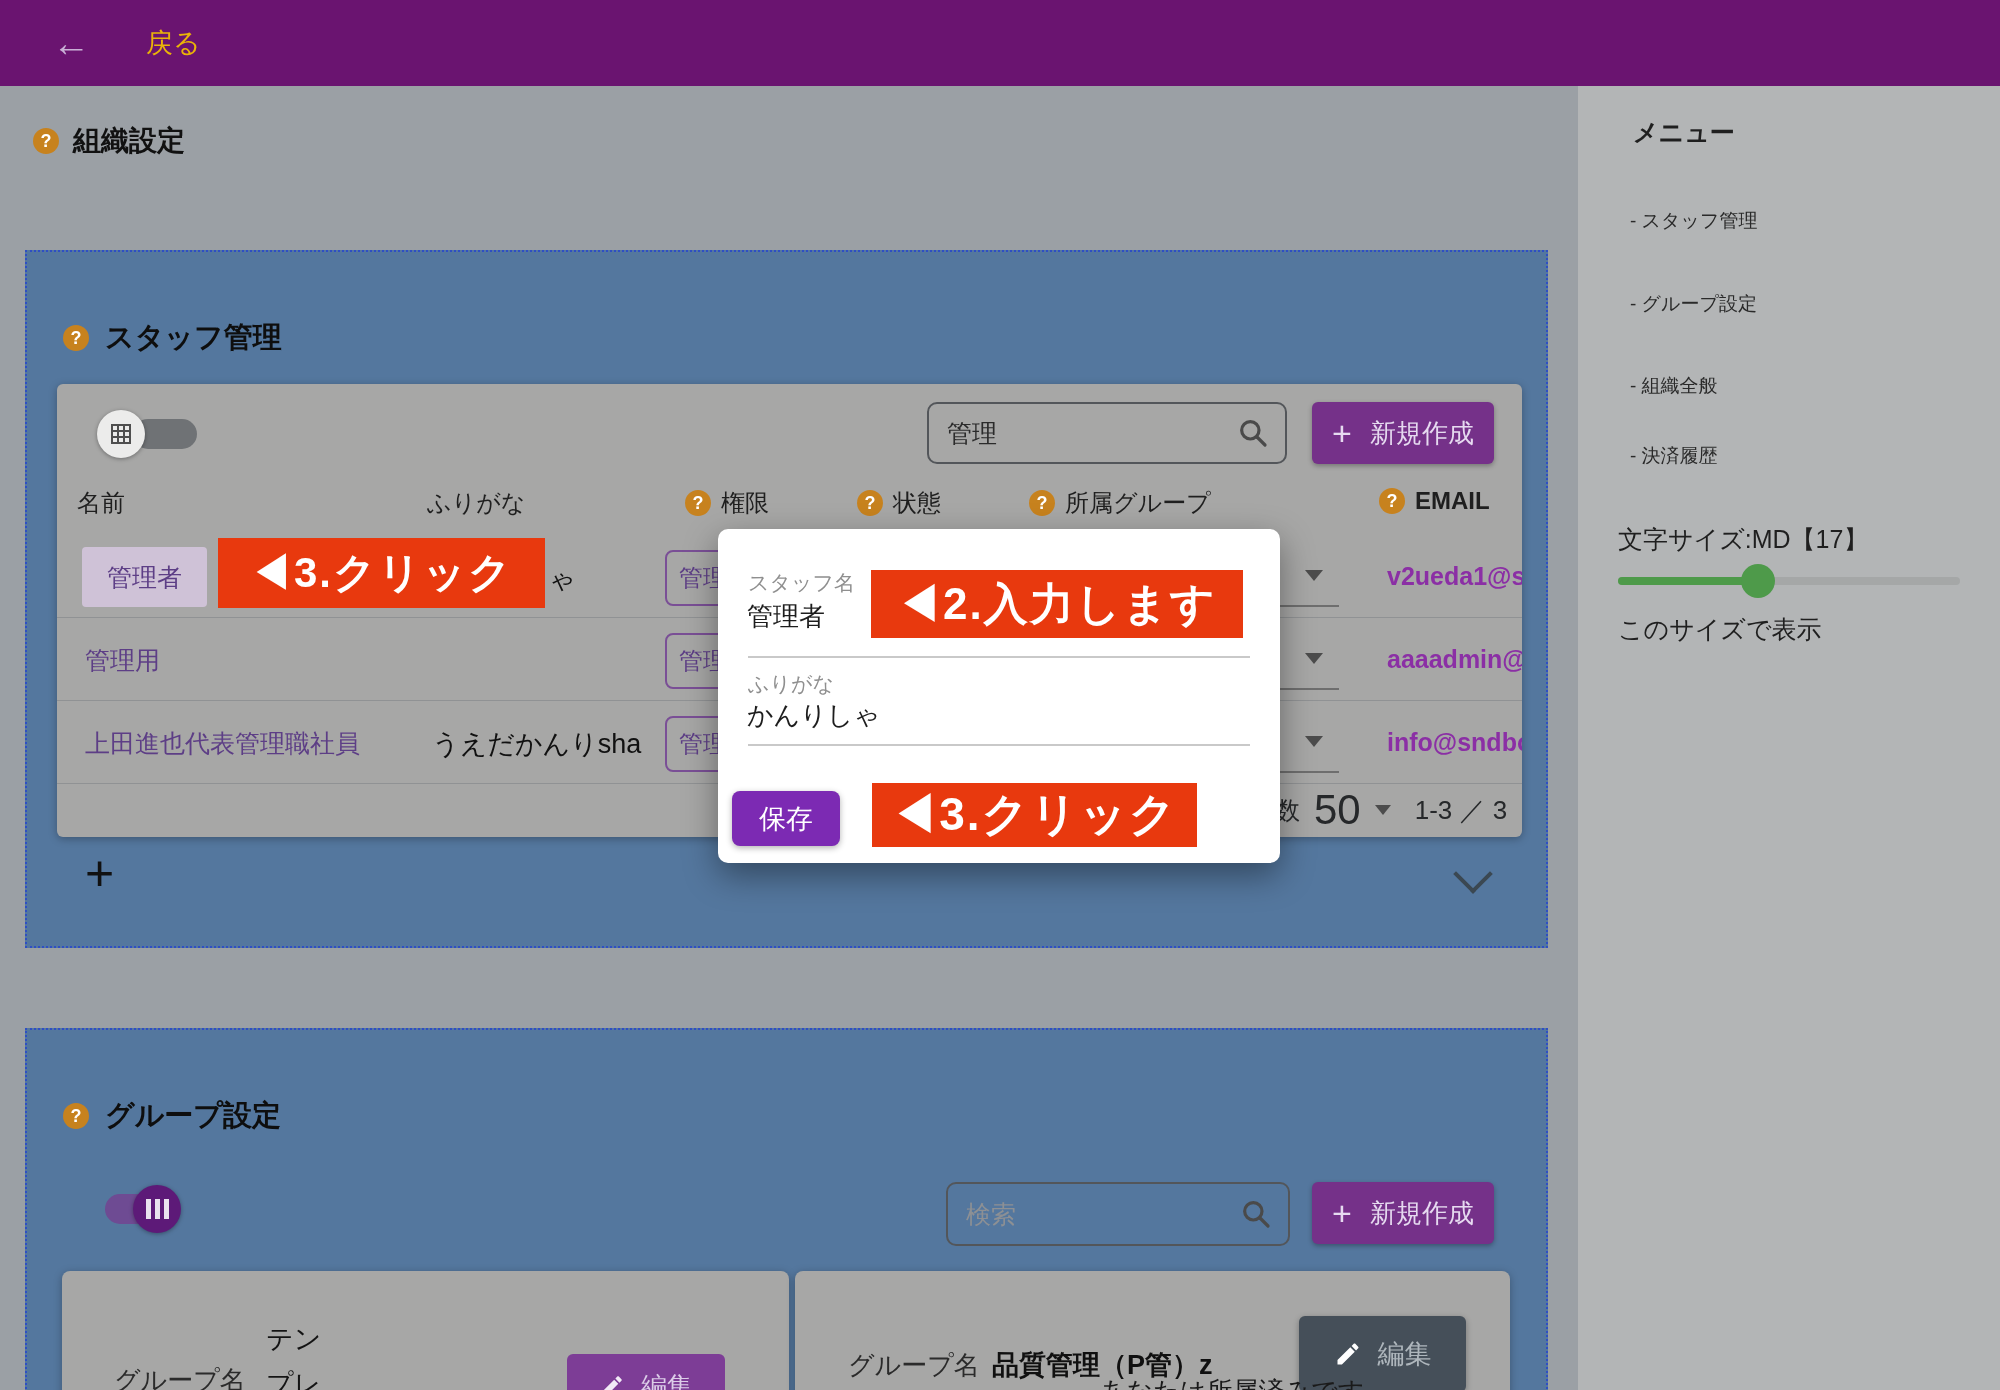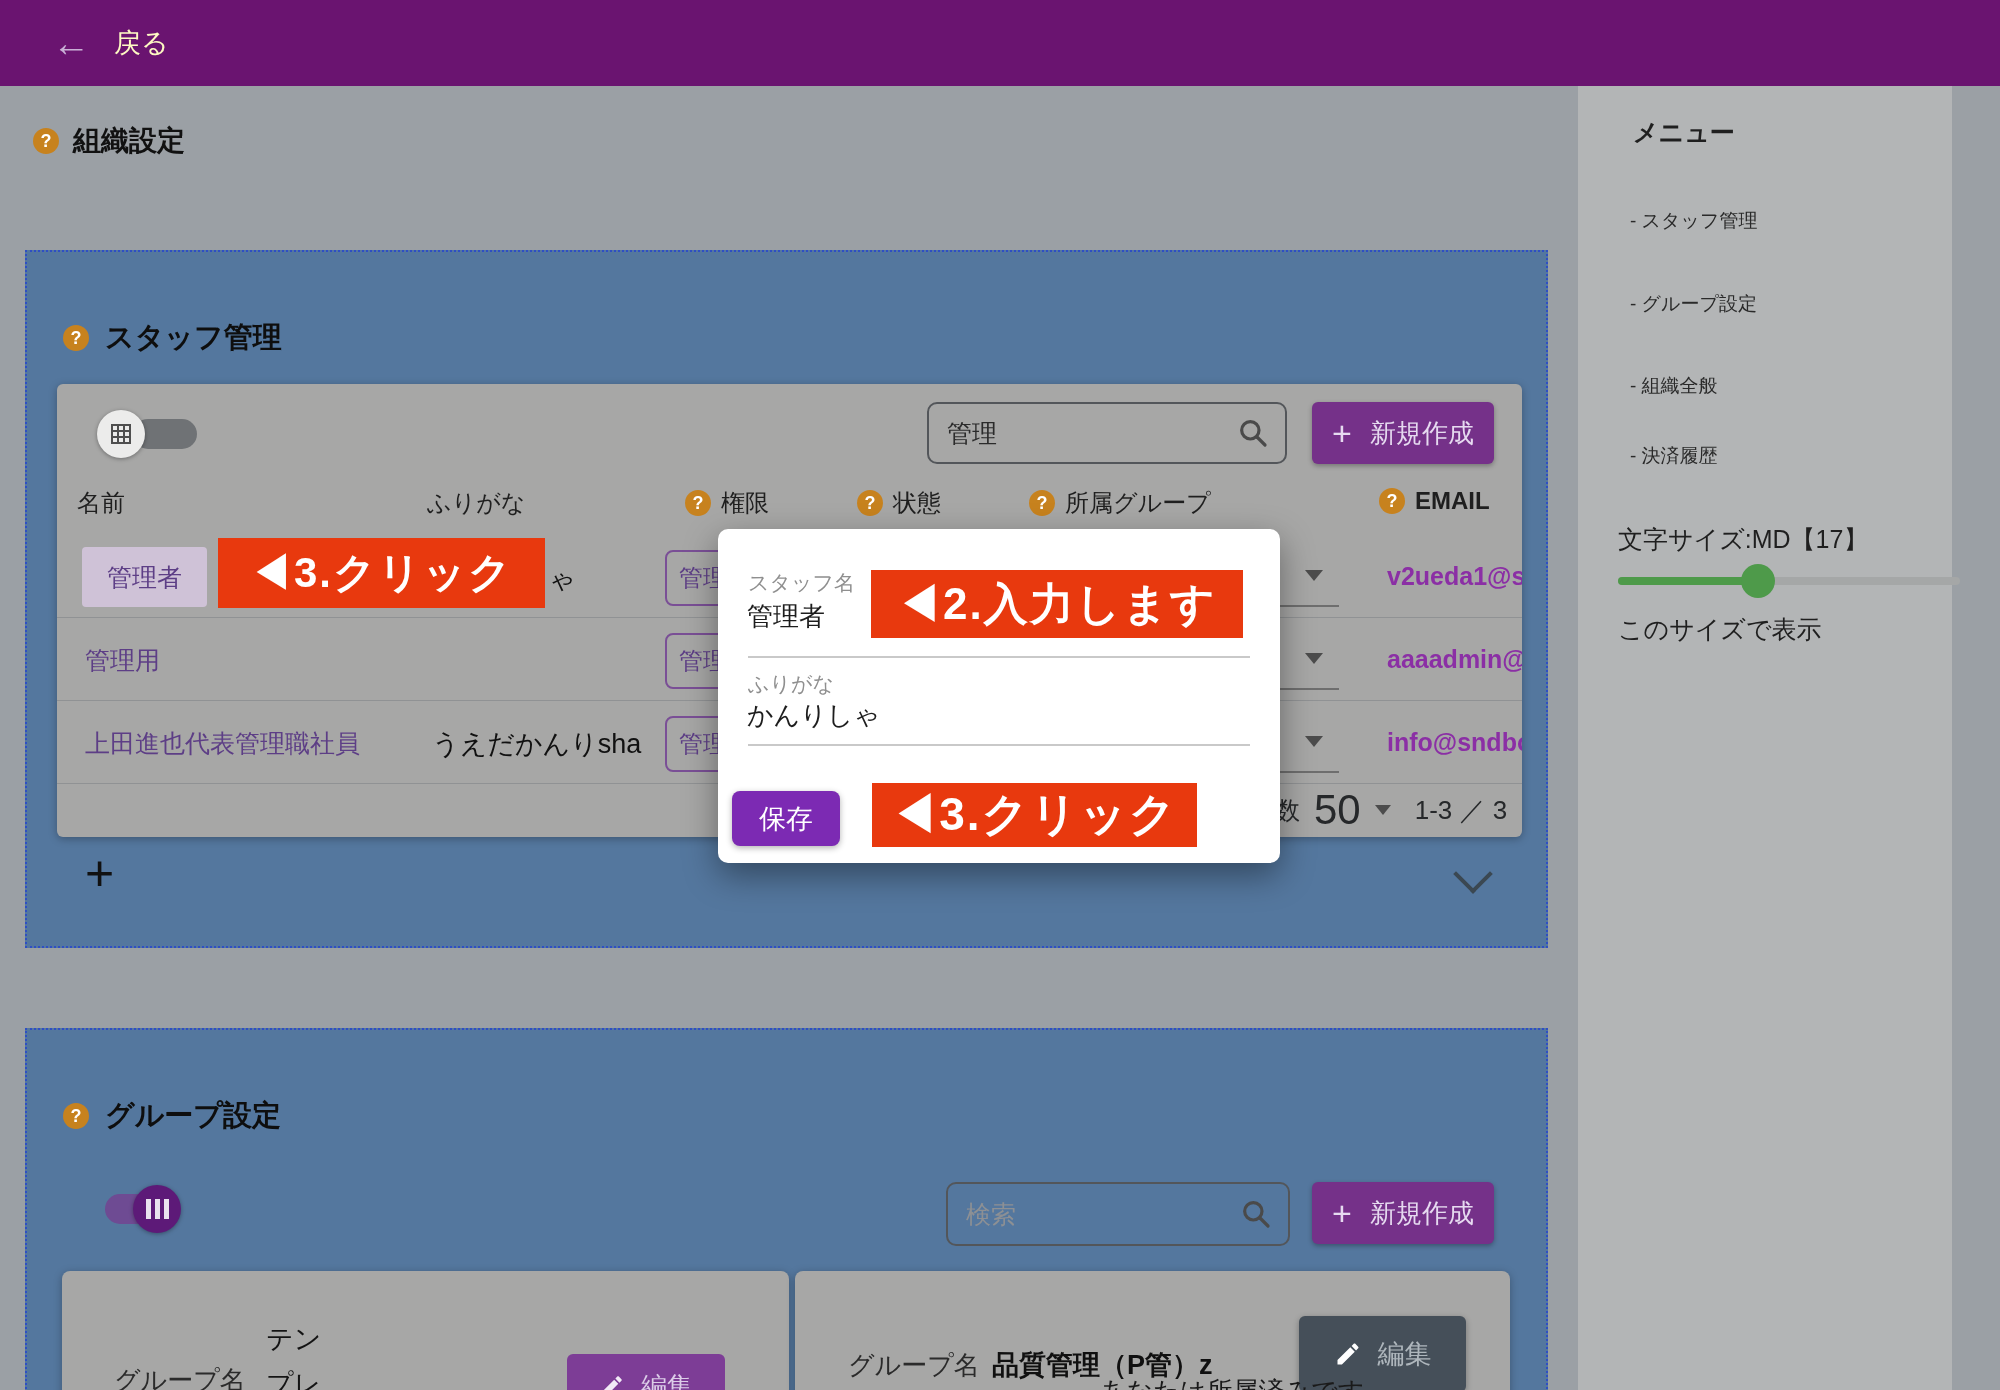--- a/index.html
+++ b/index.html
@@ -5,23 +5,23 @@
   html,body{margin:0;padding:0;}
   body{
     width:2000px;height:1390px;position:relative;overflow:hidden;
     background:#9ba0a5;
     font-family:"Liberation Sans",sans-serif;
     -webkit-font-smoothing:antialiased;
   }
   
   .topbar{position:absolute;left:0;top:0;width:2000px;height:86px;background:#6a1470;display:flex;align-items:center;z-index:5;}
   .back-arrow{color:#c9b0d6;font-size:38px;margin-left:52px;line-height:1;cursor:pointer;}
-  .back-label{color:#fef9c3;font-size:27px;margin-left:24px;}
-  
-  .sidebar{position:absolute;left:1578px;top:86px;width:374px;height:1304px;background:#b3b5b6;z-index:1;}
+  .back-label{color:#eab308;font-size:27px;margin-left:56px;}
+  
+  .sidebar{position:absolute;left:1578px;top:86px;width:422px;height:1304px;background:#b3b5b6;z-index:1;}
   .sidebar-title{position:absolute;left:55px;top:30px;font-size:25px;font-weight:bold;color:#1f1f1f;}
   .sidebar-item{position:absolute;left:52px;font-size:19px;color:#2a2a2a;cursor:pointer;white-space:nowrap;}
   .si-0{top:122px}.si-1{top:205px}.si-2{top:287px}.si-3{top:357px}
   .fs-label{position:absolute;left:40px;top:437px;font-size:25px;color:#1f1f1f;white-space:nowrap;}
   .slider{position:absolute;left:40px;top:478px;width:342px;height:34px;cursor:pointer;}
   .slider .track{position:absolute;left:0;top:13px;width:342px;height:8px;border-radius:4px;background:#a5a7a7;}
   .slider .fill{position:absolute;left:0;top:13px;width:140px;height:8px;border-radius:4px;background:#4e9a4a;}
   .slider .thumb{position:absolute;left:123px;top:0;width:34px;height:34px;border-radius:50%;background:#4e9a4a;}
   .fs-apply{position:absolute;left:40px;top:527px;font-size:25px;color:#1f1f1f;white-space:nowrap;text-align:right;}
   

